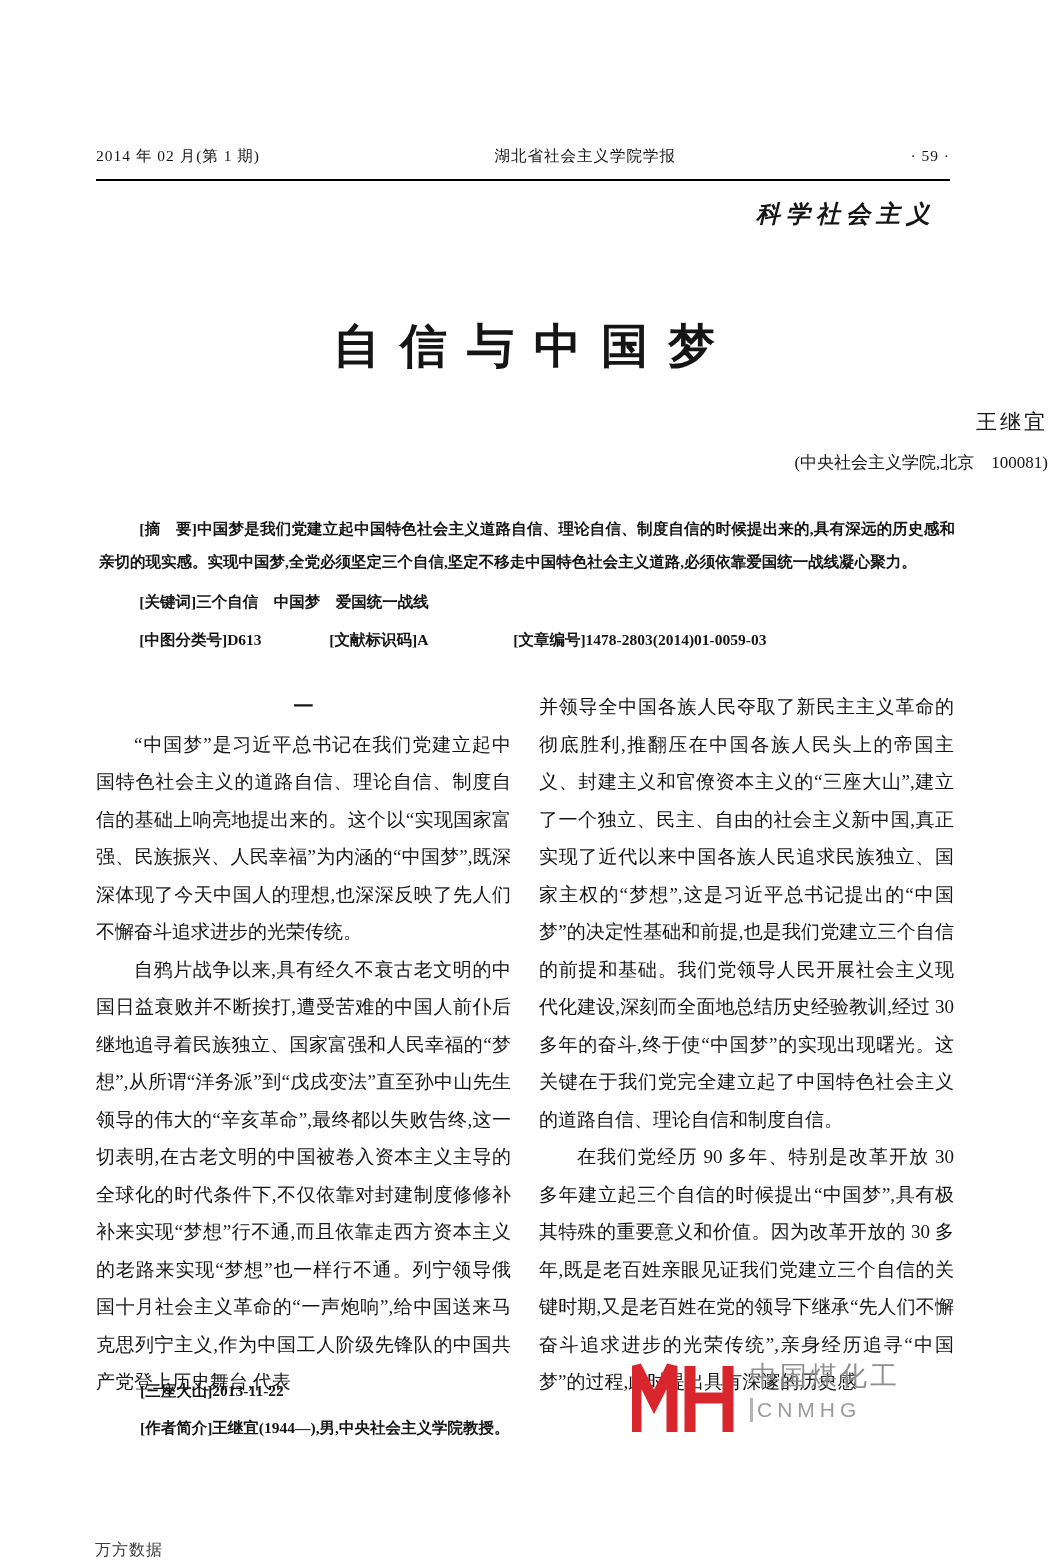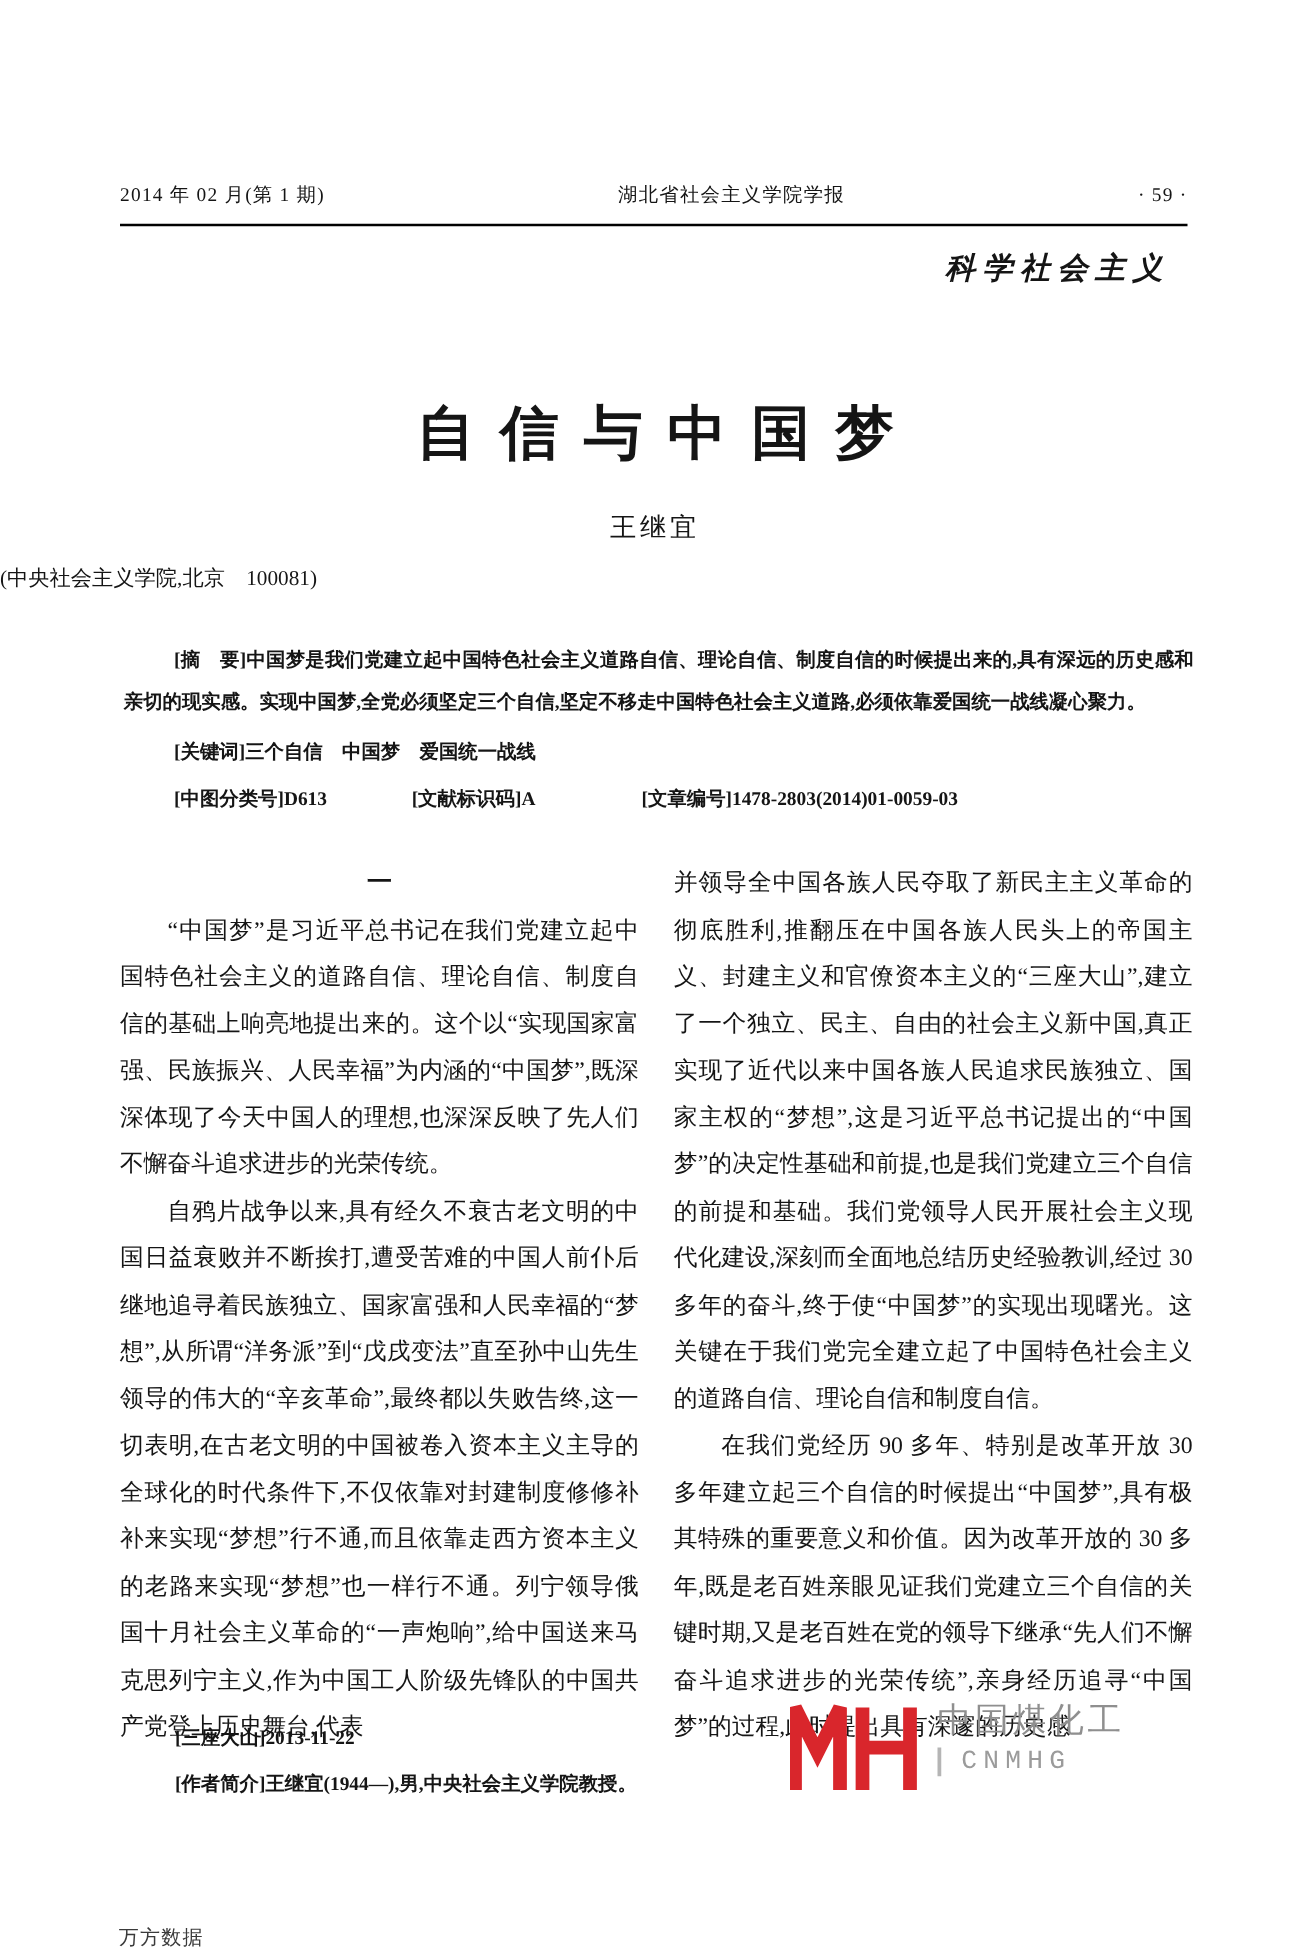--- a/index.html
+++ b/index.html
@@ -42,28 +42,28 @@
     top: 315px; left: 0; width: 100%;
     text-align: center;
     font-size: 47px;
     font-weight: bold;
     letter-spacing: 20px;
     text-indent: 20px;
   }
   .article-author {
     position: absolute;
     top: 408px; left: 0; width: 100%;
-    text-align: center;
+    text-align: right;
     font-size: 21px;
     letter-spacing: 3px;
   }
   .article-affiliation {
     position: absolute;
     top: 451px; left: 0; width: 100%;
-    text-align: left;
+    text-align: right;
     font-size: 17px;
   }
   .frontmatter {
     position: absolute;
     top: 512px; left: 99px; width: 856px;
     font-size: 15.5px;
     font-weight: bold;
     line-height: 33px;
   }
   .abstract-p {
@@ -114,26 +114,26 @@
   }
   .brand-glyph { width: 104px; height: 78px; }
   .brand-text { display: flex; flex-direction: column; justify-content: center; }
   .brand-name {
     font-family: "Liberation Sans", "DejaVu Sans", sans-serif;
     font-size: 27px;
     color: #8f8f8f;
     letter-spacing: 3px;
   }
   .brand-sub {
-    font-family: Liberation Mono, monospace;
+    font-family: Liberation Sans, sans-serif;
     font-size: 21px;
     color: #9b9b9b;
     letter-spacing: 5px;
     border-left: 3px solid #b5b5b5;
-    padding-left: 16px;
+    padding-left: 4px;
     margin-top: 4px;
   }
   
   .watermark {
     position: absolute;
     top: 1516px; left: 95px;
     font-size: 16px;
     color: #3a3a3a;
     letter-spacing: 1px;
     margin-top: 24px;

